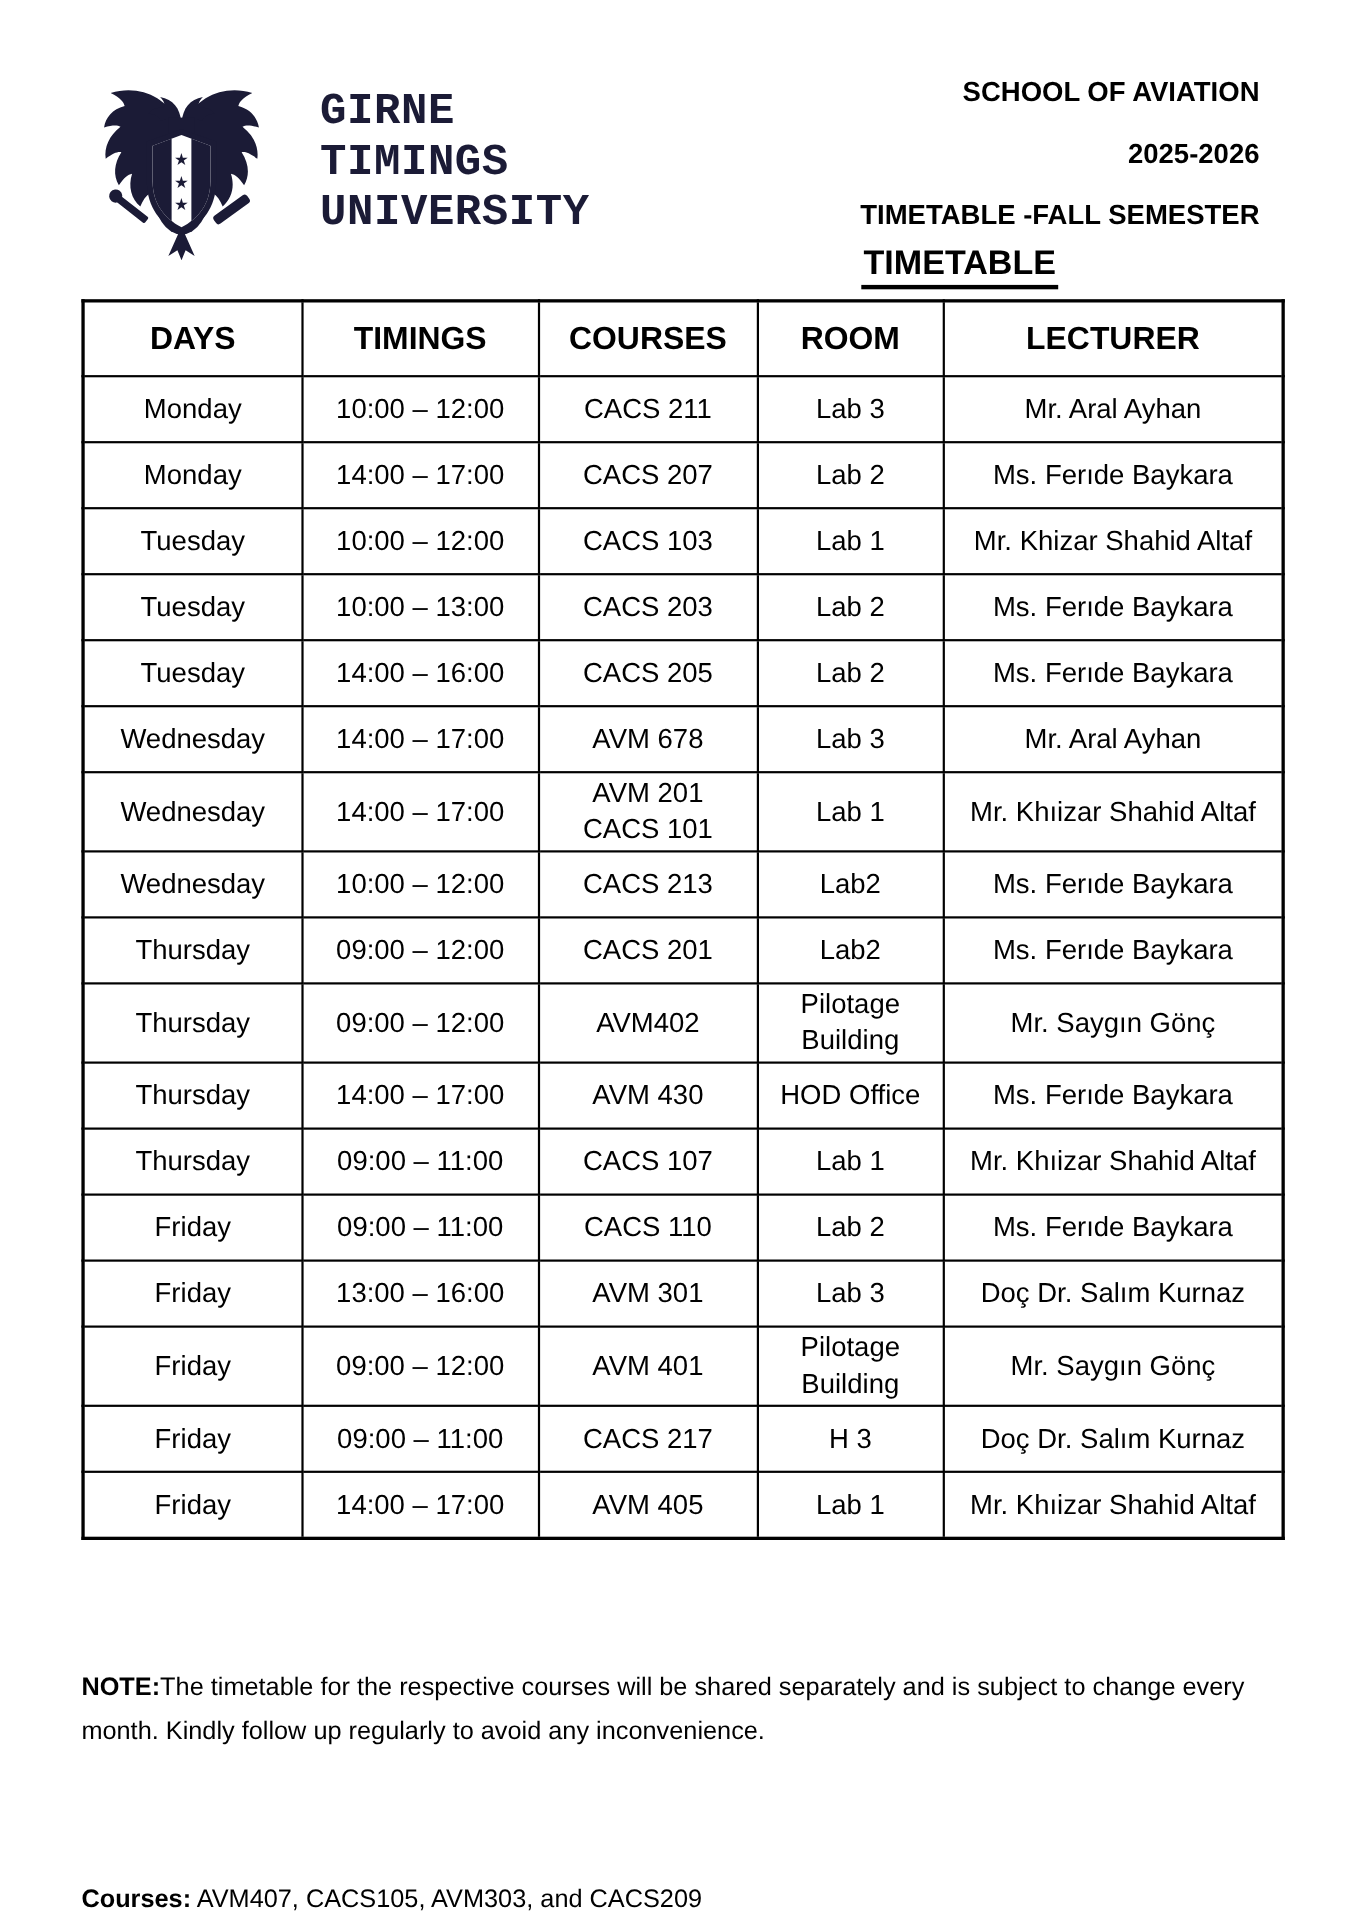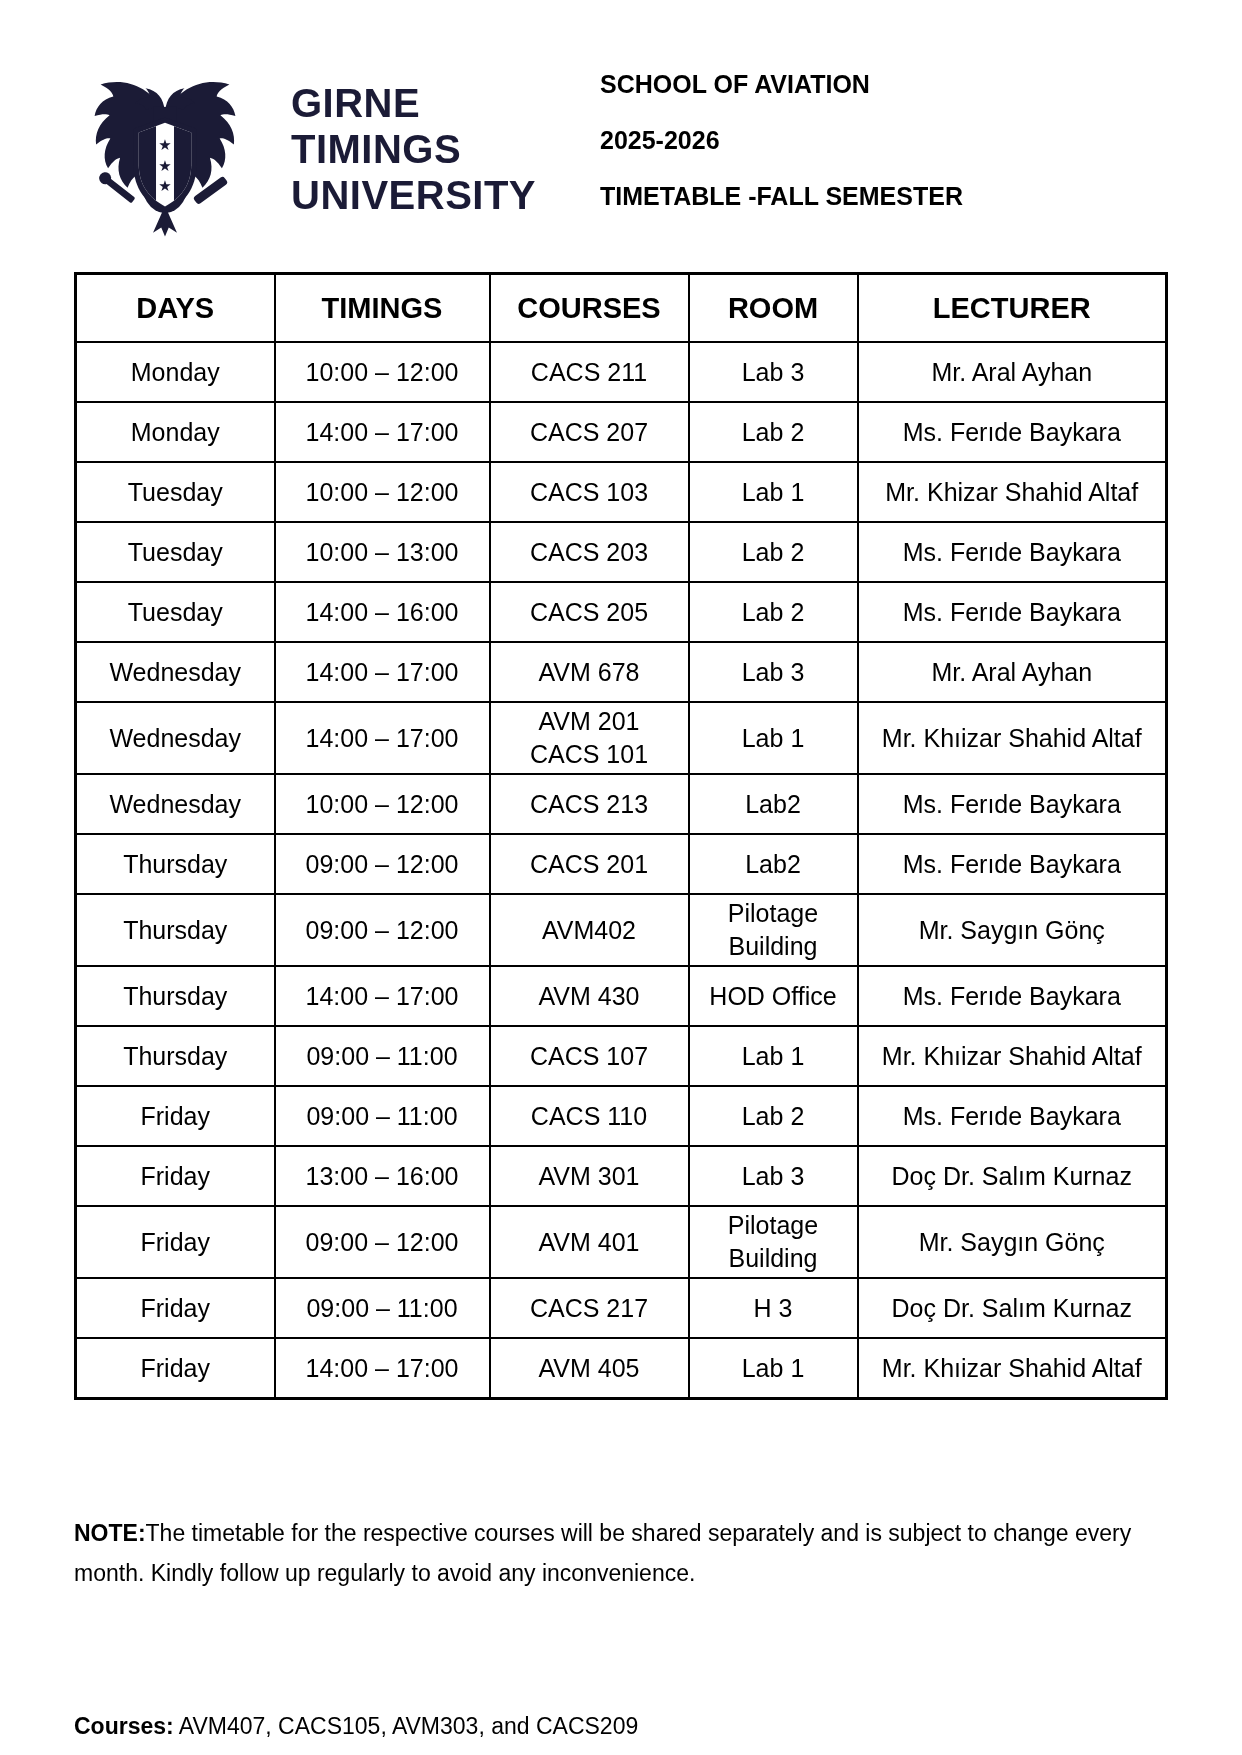--- a/index.html
+++ b/index.html
@@ -11,27 +11,27 @@
   }
   .page { position:absolute; inset:0; }
 
   
   .crest {
     position:absolute; left:86px; top:62px;
     width:158px; height:176px;
   }
   .wordmark {
     position:absolute; left:291px; top:80px;
-    font-family:Liberation Sans, sans-serif;
+    font-family:Liberation Mono, monospace;
     font-weight:bold; font-size:40px; line-height:46px;
     letter-spacing:0.5px; color:#1b1b36;
   }
   .header-block {
     position:absolute; left:600px; top:72px; width:545px;
-    text-align:left; font-weight:bold;
+    text-align:right; font-weight:bold;
   }
   .header-line { font-size:25px; line-height:25px; }
   .header-line + .header-line { margin-top:31px; }
   .title-wrap {
     position:absolute; left:600px; top:221px; width:545px;
     text-align:center;
   }
   .page-title {
     display:inline-block; font-size:31px; font-weight:bold;
     border-bottom:4px solid #000; padding:0 2px 2px 2px;
@@ -112,20 +112,23 @@
   <div class="wordmark">
     <div>GIRNE</div>
     <div>TIMINGS</div>
     <div>UNIVERSITY</div>
   </div>
 
   <div class="header-block">
     <div class="header-line">SCHOOL OF AVIATION</div>
     <div class="header-line">2025-2026</div>
     <div class="header-line">TIMETABLE -FALL SEMESTER</div>
+  </div>
+  <div class="title-wrap">
+    <span class="page-title">TIMETABLE</span>
   </div>
 
   <table class="timetable">
     <colgroup>
       <col style="width:199px">
         <col style="width:215px">
         <col style="width:199px">
         <col style="width:169px">
         <col style="width:309px">
     </colgroup>

